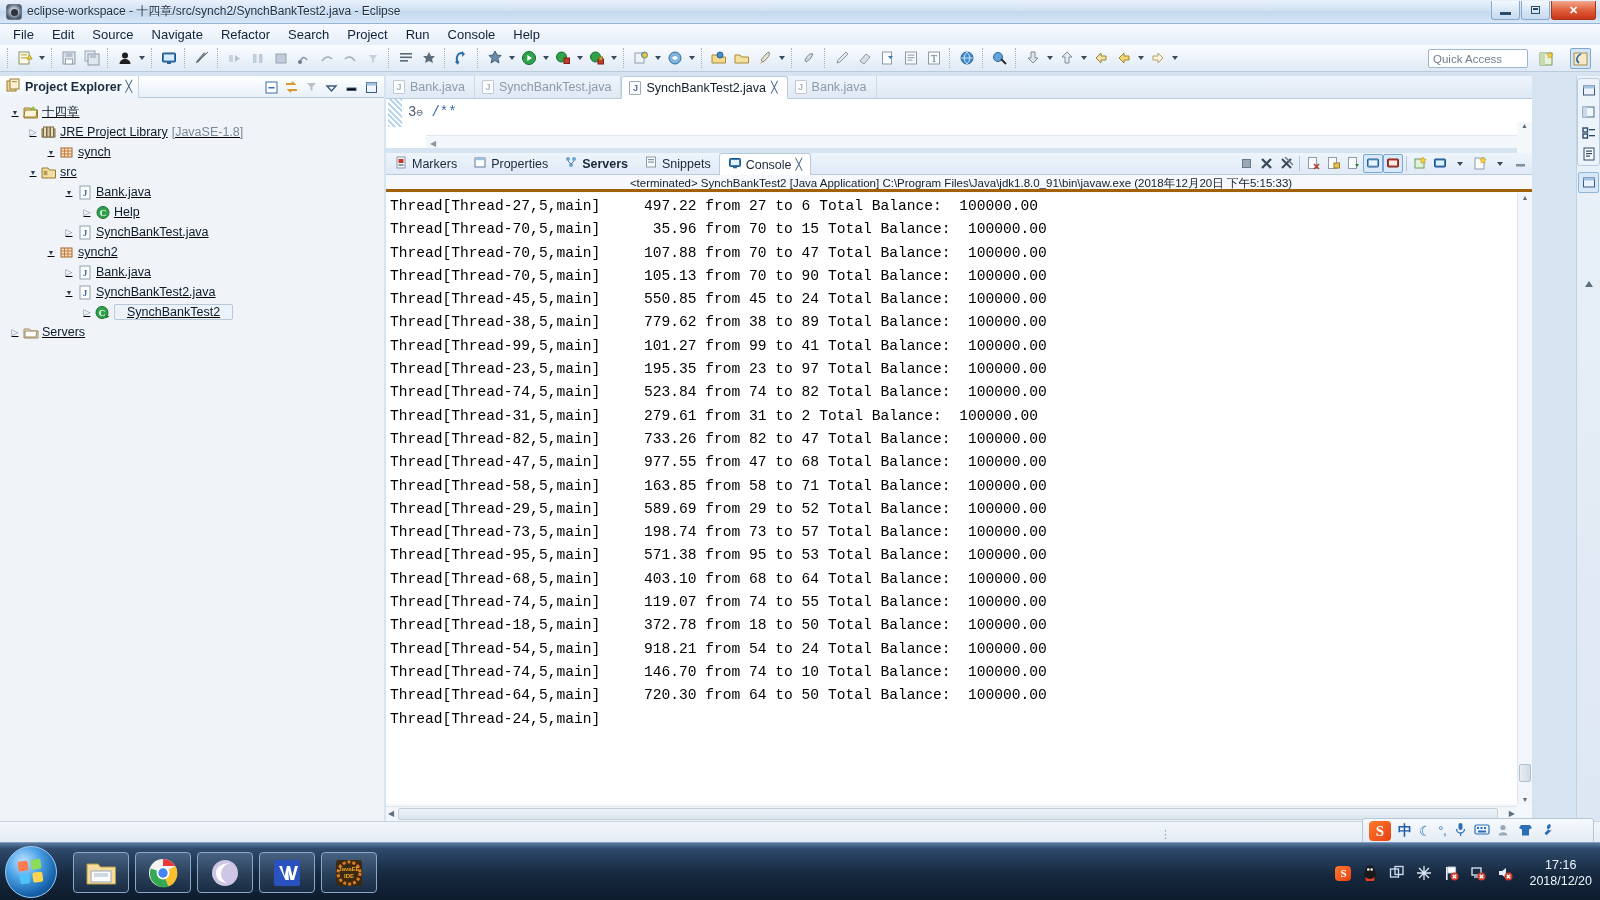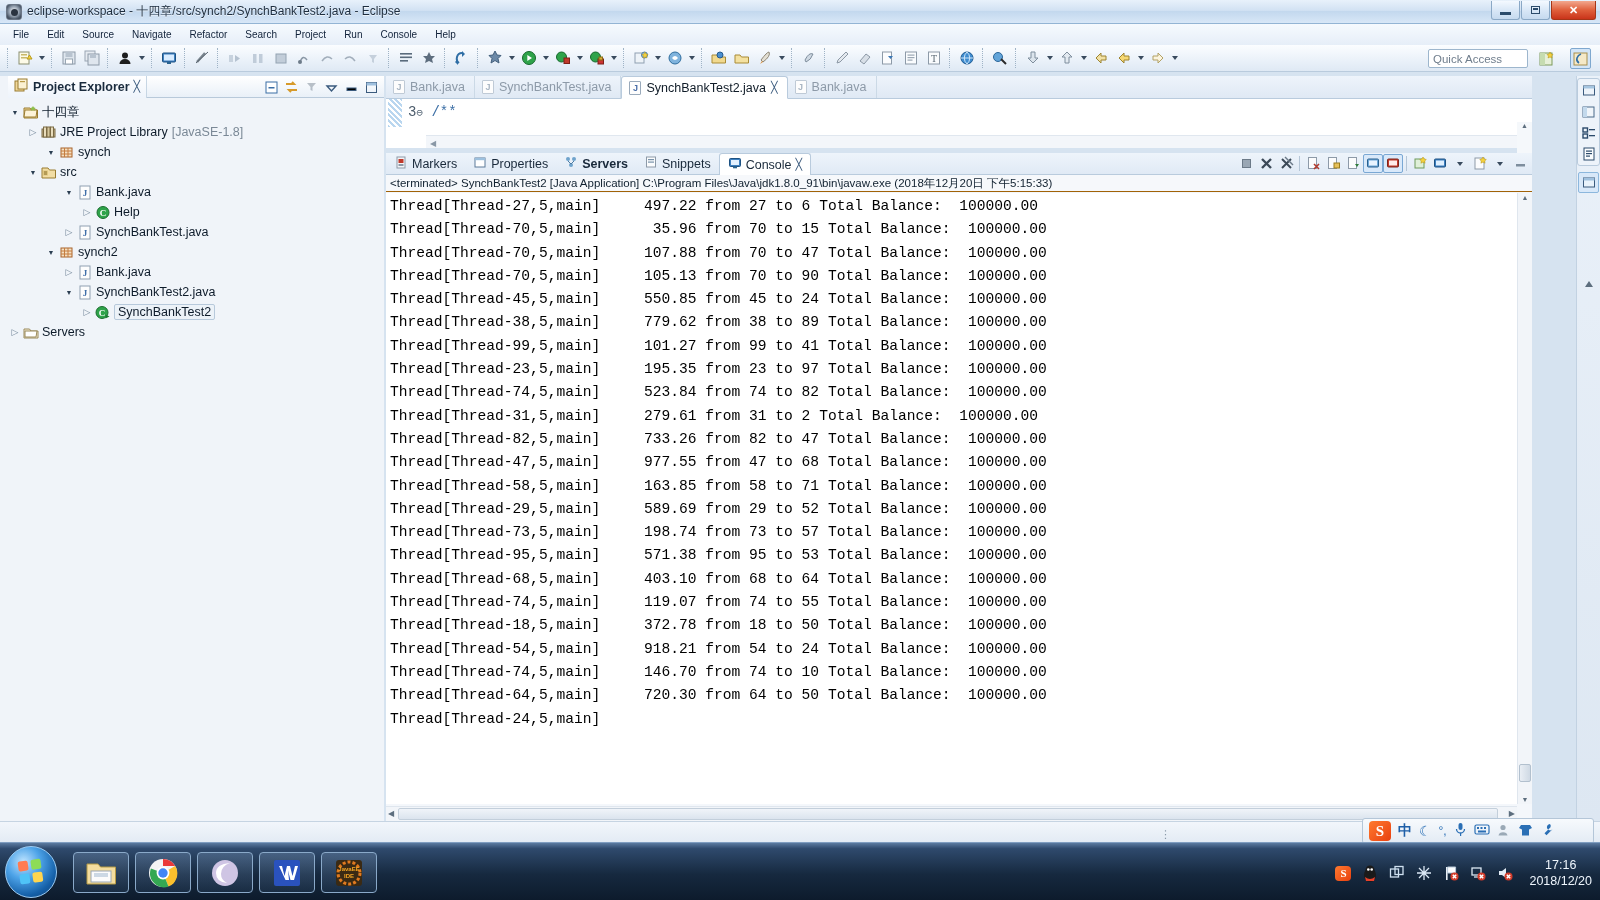--- a/index.html
+++ b/index.html
@@ -54,21 +54,21 @@
   .sq-g { width:9px;height:8px;border:1px solid #2b4b6b; position:relative; }
   .sq-g::before{content:"";position:absolute;left:1px;top:1px;right:1px;height:2px;background:#2b4b6b;}
 
   
   #menubar {
     position:absolute; left:0; top:24px; width:1600px; height:21px;
     background: linear-gradient(to bottom,#f6fafe,#e6eef8);
     display:flex; align-items:center; padding-left:4px;
   }
   #menubar .mi {
-    padding:2px 9px; font-size:10px; color:#11223a; cursor:default;
+    padding:2px 9px; font-size:13px; color:#11223a; cursor:default;
   }
 
   
   #toolbar {
     position:absolute; left:0; top:45px; width:1600px; height:27px;
     background: linear-gradient(to bottom,#fbfdff,#eaf1f9 60%,#dfe9f4);
     border-bottom:1px solid #b9cbdd;
     display:flex; align-items:center; padding-left:3px;
   }
   .tbtn { width:21px;height:21px; margin:0 1px; display:flex;align-items:center;justify-content:center;
@@ -85,38 +85,37 @@
 
   
   #explorer {
     position:absolute; left:0; top:76px; width:384px; height:745px;
     background:#f0f4f9;
   }
   #explorer-tabbar {
     height:22px; display:flex; align-items:center; position:relative;
     background:linear-gradient(to bottom,#ffffff,#e9f0f8);
     border-bottom:1px solid #b8c9da;
-    margin-left:8px;
   }
   .view-tab {
     height:22px; display:flex; align-items:center; gap:4px; padding:0 6px;
     background:linear-gradient(to bottom,#ffffff,#eef4fb);
     border-right:1px solid #c7d6e4;
     font-size:12.5px; font-weight:bold; color:#1a2b3d;
   }
   .x-glyph { font-size:11px; color:#3a5a7d; font-weight:normal; }
   #explorer-tools { position:absolute; right:3px; top:2px; display:flex; align-items:center; gap:1px; }
   .vtool { width:19px;height:18px;display:flex;align-items:center;justify-content:center;border:1px solid transparent;border-radius:2px;}
-  #tree { padding:4px 0 0 2px; background:#f0f4f9; height:723px; position:relative;}
+  #tree { padding:4px 0 0 2px; background:#f0f4f9; height:723px; position:relative;text-decoration:underline;}
   .trow { height:20px; display:flex; align-items:center; font-size:12.5px; color:#0d1b2a; white-space:nowrap; }
   .twist { width:14px; text-align:center; font-size:8px; color:#4a6076; }
   .tico { width:17px; height:16px; margin-right:3px; display:inline-flex;align-items:center;justify-content:center; }
   .tlabel{ }
   .tdim { color:#7a8896; margin-left:4px; }
-  .tsel { background:#ecf2f8; border:1px solid #b7c9db; border-radius:2px; padding:0 3px; }
+  .tsel { background:#ecf2f8; border:1px solid #b7c9db; border-radius:2px; padding:0 12px; }
 
   
   #editor {
     position:absolute; left:386px; top:76px; width:1146px; height:72px;
     background:#fff;
   }
   #editor-tabs {
     height:23px; display:flex; align-items:flex-end;
     background:linear-gradient(to bottom,#eef4fb,#dfe9f4);
     border-bottom:1px solid #b9cbdd;
@@ -177,21 +176,21 @@
     border-top:1px solid #b9cbdd;border-left:1px solid #b9cbdd;border-right:1px solid #b9cbdd;
     border-radius:3px 3px 0 0; margin-bottom:-1px; font-weight:normal;
   }
   #console-tools { position:absolute; right:2px; top:1px; display:flex; align-items:center; gap:0px;}
   .ctool { width:20px;height:19px; display:flex;align-items:center;justify-content:center;
            border:1px solid transparent;border-radius:2px; }
   .ctool.pressed { background:#d9e9fa; border-color:#7aa8d4; }
   .csep{width:1px;height:15px;background:#b5c6d7;margin:0 3px;}
   #console-status {
     height:17px; background:#f6f8fb; font-size:11.5px; color:#10202f;
-    padding:1px 0 0 4px; white-space:nowrap; border-bottom:1px solid #a16207;
+    padding:1px 0 0 4px; white-space:nowrap; border-bottom:3px solid #a16207;text-align:center;
   }
   #console-out {
     position:absolute; left:0; top:40px; right:0; bottom:17px;
     background:#ffffff; overflow:hidden;
   }
   #console-lines {
     font-family:"Liberation Mono", monospace;
     font-size:14.6px; line-height:23.3px; color:#000;
     padding:2px 0 0 4px; white-space:pre;
   }

